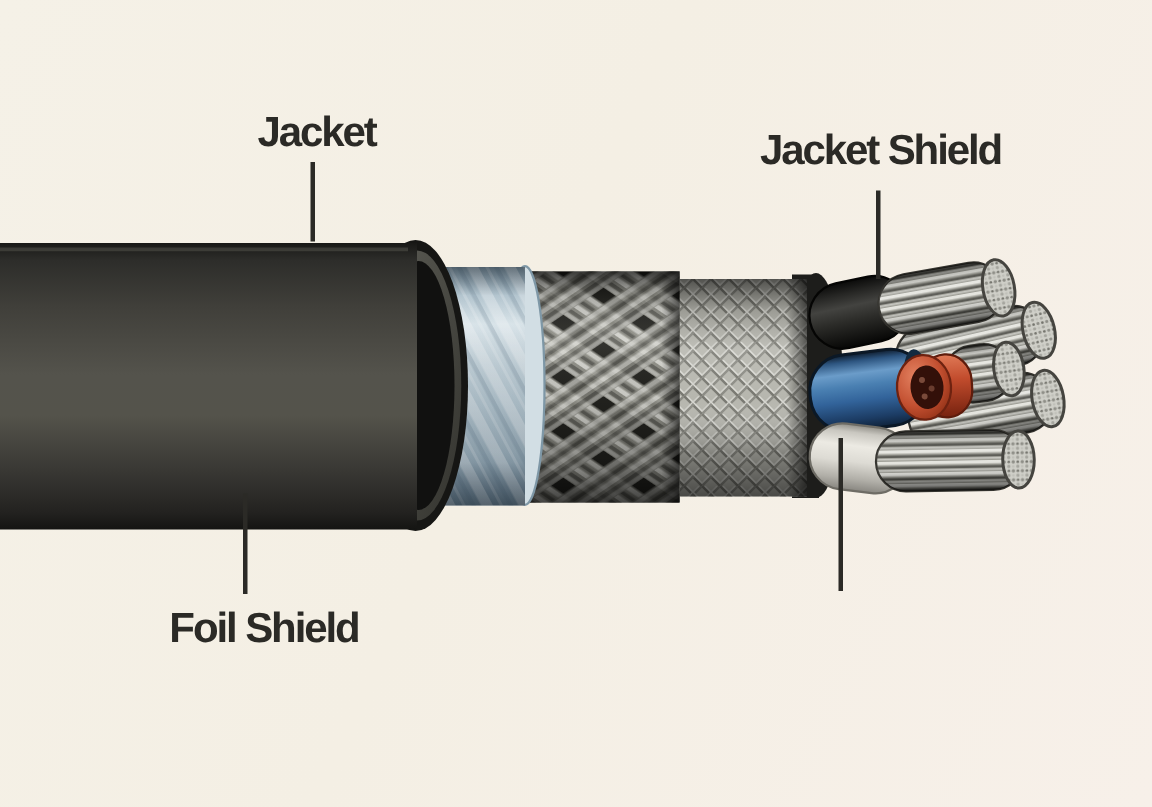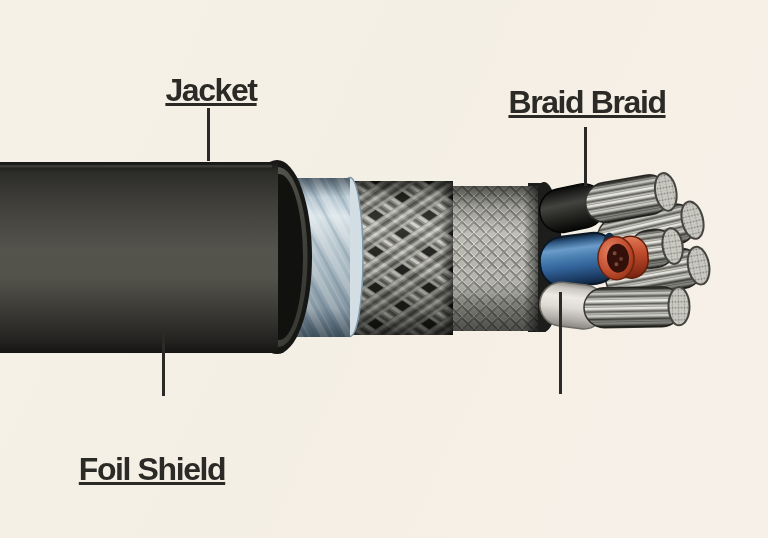--- a/index.html
+++ b/index.html
@@ -7,31 +7,30 @@
     position:relative;
     width:768px;height:538px;
     background:linear-gradient(115deg,#f5f1e7 0%,#f4efe4 45%,#f7f0e9 100%);
     overflow:hidden;
     font-family:"Liberation Sans", sans-serif;
   }
   .stage svg{position:absolute;left:0;top:0;}
   .diagram-label{
     position:absolute;
     transform:translateX(-50%);
-    font-size:32px;
+    font-size:28px;
     font-weight:700;
     letter-spacing:-1.4px;
     color:#2b2a26;
     white-space:nowrap;
     line-height:1;
-    text-decoration:underline;
   }
   .label-jacket{left:211px;top:74px;}
   .label-braid{left:587px;top:86px;}
-  .label-foil{left:152px;top:405px;margin-top:48px;}
+  .label-foil{left:176px;top:405px;}
   .label-conductor{left:560px;top:399px;}
   .leader{
     position:absolute;
     width:2.5px;
     background:#2b2a26;
   }
   .leader-jacket{left:207px;top:108px;height:53px;}
   .leader-braid{left:584px;top:127px;height:59px;}
   .leader-foil{left:162px;top:329px;height:67px;}
   .leader-conductor{left:559px;top:292px;height:102px;}
@@ -252,16 +251,16 @@
       <rect x="-4" y="165" width="276" height="2.5" fill="#7a7970" opacity="0.30"></rect>
     </g>
   </svg>
 
   <div class="leader leader-jacket"></div>
   <div class="leader leader-braid"></div>
   <div class="leader leader-foil"></div>
   <div class="leader leader-conductor"></div>
 
   <div class="diagram-label label-jacket">Jacket</div>
-  <div class="diagram-label label-braid">Braid Braid</div>
+  <div class="diagram-label label-braid">Jacket Shield</div>
   <div class="diagram-label label-foil">Foil Shield</div>
 
 </div>
 
 </body></html>

